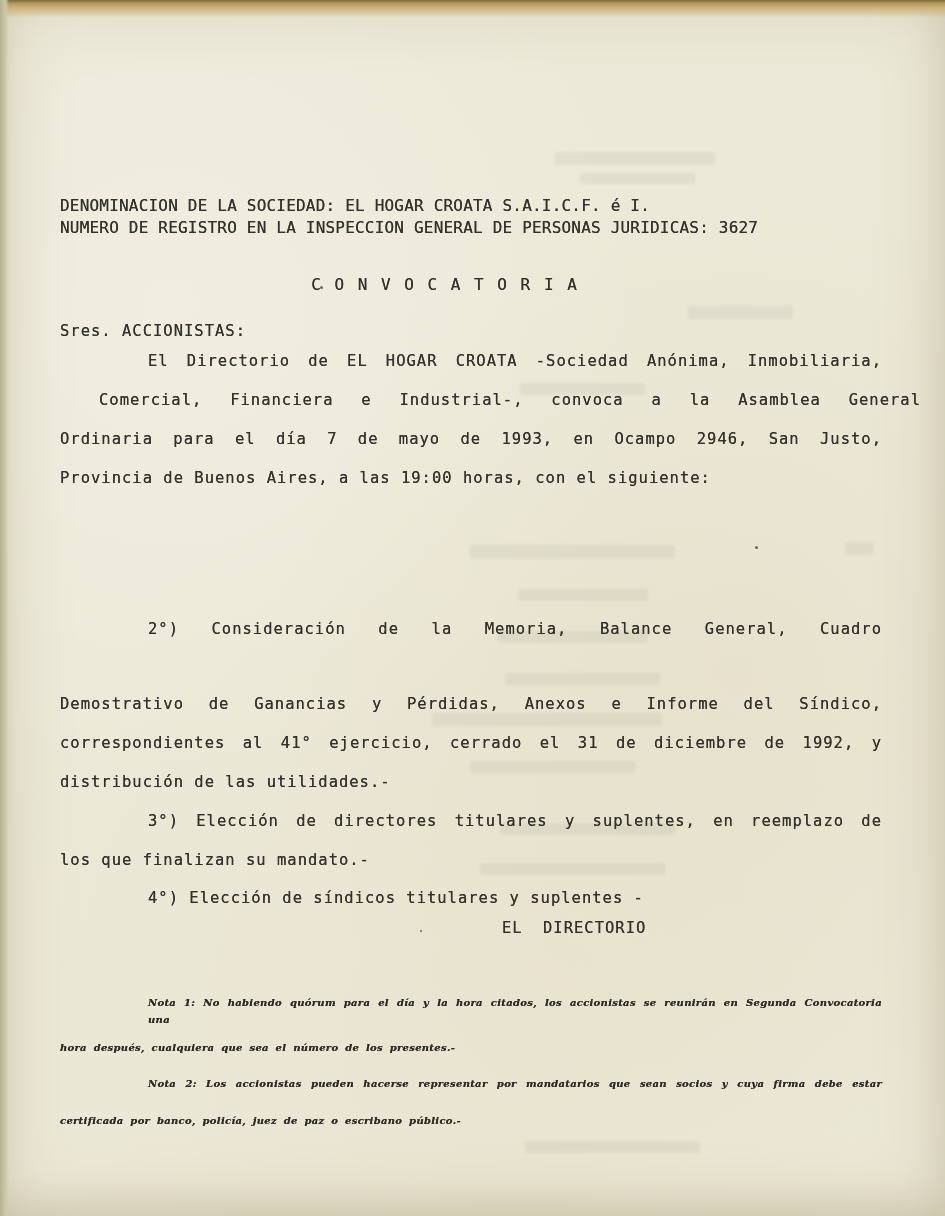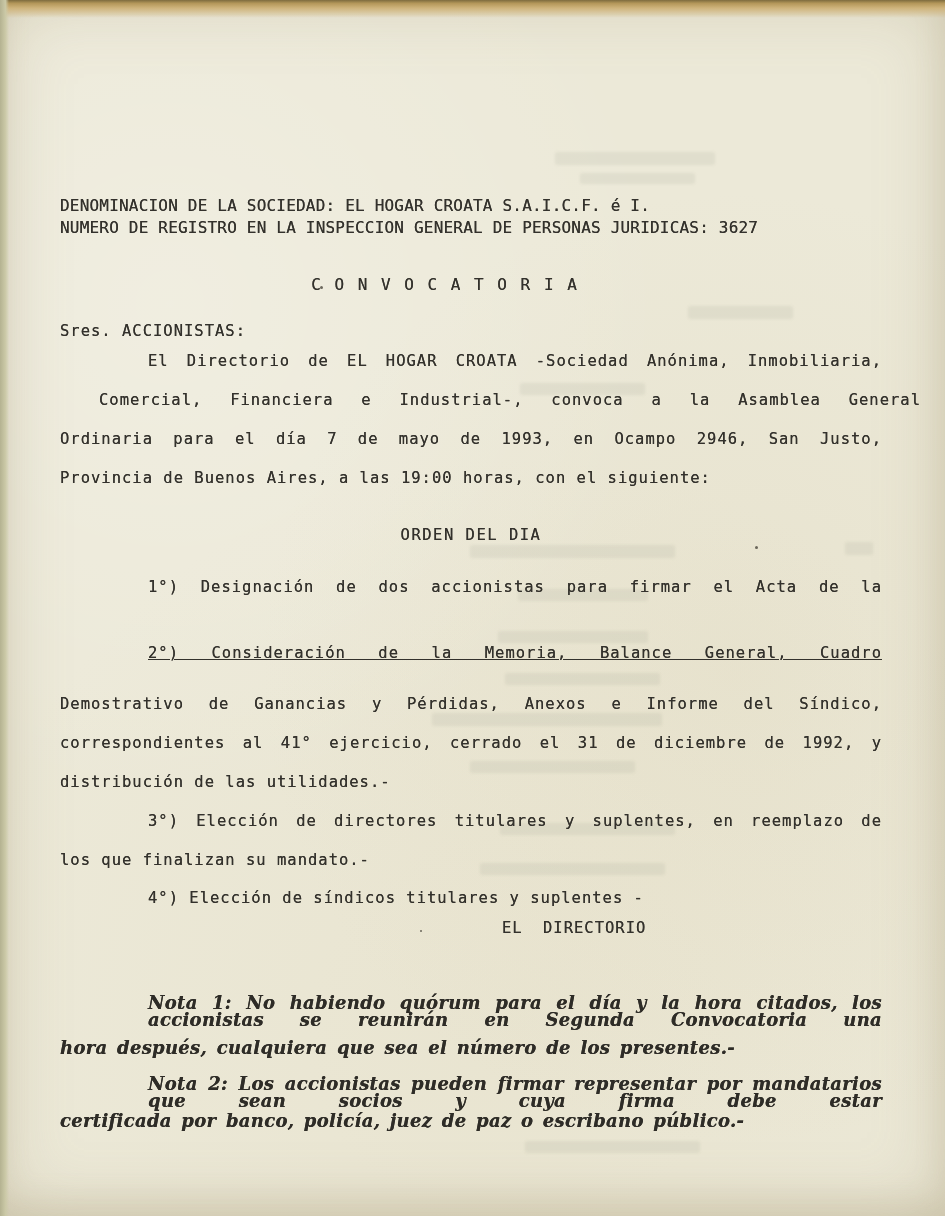--- a/index.html
+++ b/index.html
@@ -41,21 +41,21 @@
   .hdr{font-size:16px;letter-spacing:0.2px;}
   .doc-title{
     text-align:center;letter-spacing:9px;width:770px;
     font-size:16px;
   }
   .agenda-title{text-align:center;letter-spacing:1.5px;}
   .closing{padding-left:442px;word-spacing:10px;width:380px;}
   .note{
     font-family:"DejaVu Serif","Liberation Serif",serif;
     font-weight:bold;font-style:italic;
-    font-size:18px;letter-spacing:0.3px;word-spacing:3px;
+    font-size:10px;letter-spacing:0.3px;word-spacing:3px;
     color:#2e2c27;line-height:17px;
     text-shadow:0 0 0.4px rgba(40,38,33,0.9);
   }
   
   .ghost{
     position:absolute;border-radius:2px;
     background:rgba(130,140,115,0.11);
     filter:blur(1.6px);
   }
   .speck{position:absolute;background:#4a463c;border-radius:50%;opacity:0.8;}
@@ -95,32 +95,30 @@
 
     <div class="line doc-title" style="top:276px;letter-spacing:2px;">C O N V O C A T O R I A</div>
 
     <div class="line" style="top:322px;">Sres. ACCIONISTAS:</div>
 
     <div class="line j ind" style="top:352px;">El Directorio de EL HOGAR CROATA -Sociedad Anónima, Inmobiliaria,</div>
     <div class="line j" style="top:391px;margin-left:39px;">Comercial, Financiera e Industrial-, convoca a la Asamblea General</div>
     <div class="line j" style="top:430px;">Ordinaria para el día 7 de mayo de 1993, en Ocampo 2946, San Justo,</div>
     <div class="line" style="top:469px;">Provincia de Buenos Aires, a las 19:00 horas, con el siguiente:</div>
 
-    <div class="line agenda-title" style="top:526px;">ORDEN DEL DIA</div>
 
-    <div class="line j ind" style="top:578px;">1°) Designación de dos accionistas para firmar el Acta de la</div>
-    <div class="line j ind" style="top:644px;text-decoration:underline;">2°) Consideración de la Memoria, Balance General, Cuadro</div>
+    <div class="line j ind" style="top:620px;">2°) Consideración de la Memoria, Balance General, Cuadro</div>
     <div class="line j" style="top:695px;">Demostrativo de Ganancias y Pérdidas, Anexos e Informe del Síndico,</div>
     <div class="line j" style="top:734px;">correspondientes al 41° ejercicio, cerrado el 31 de diciembre de 1992, y</div>
     <div class="line" style="top:773px;">distribución de las utilidades.-</div>
     <div class="line j ind" style="top:812px;">3°) Elección de directores titulares y suplentes, en reemplazo de</div>
     <div class="line" style="top:851px;">los que finalizan su mandato.-</div>
     <div class="line ind" style="top:889px;">4°) Elección de síndicos titulares y suplentes -</div>
 
     <div class="line closing" style="top:919px;">EL DIRECTORIO</div>
 
     <div class="line note j ind" style="top:994px;">Nota 1: No habiendo quórum para el día y la hora citados, los accionistas se reunirán en Segunda Convocatoria una</div>
     <div class="line note" style="top:1039px;">hora después, cualquiera que sea el número de los presentes.-</div>
-    <div class="line note j ind" style="top:1075px;">Nota 2: Los accionistas pueden firmar representar por mandatarios que sean socios y cuya firma debe estar</div>
+    <div class="line note j ind" style="top:1075px;">Nota 2: Los accionistas pueden hacerse representar por mandatarios que sean socios y cuya firma debe estar</div>
     <div class="line note" style="top:1112px;">certificada por banco, policía, juez de paz o escribano público.-</div>
 
   </div>
 </div>
 
 </body></html>

